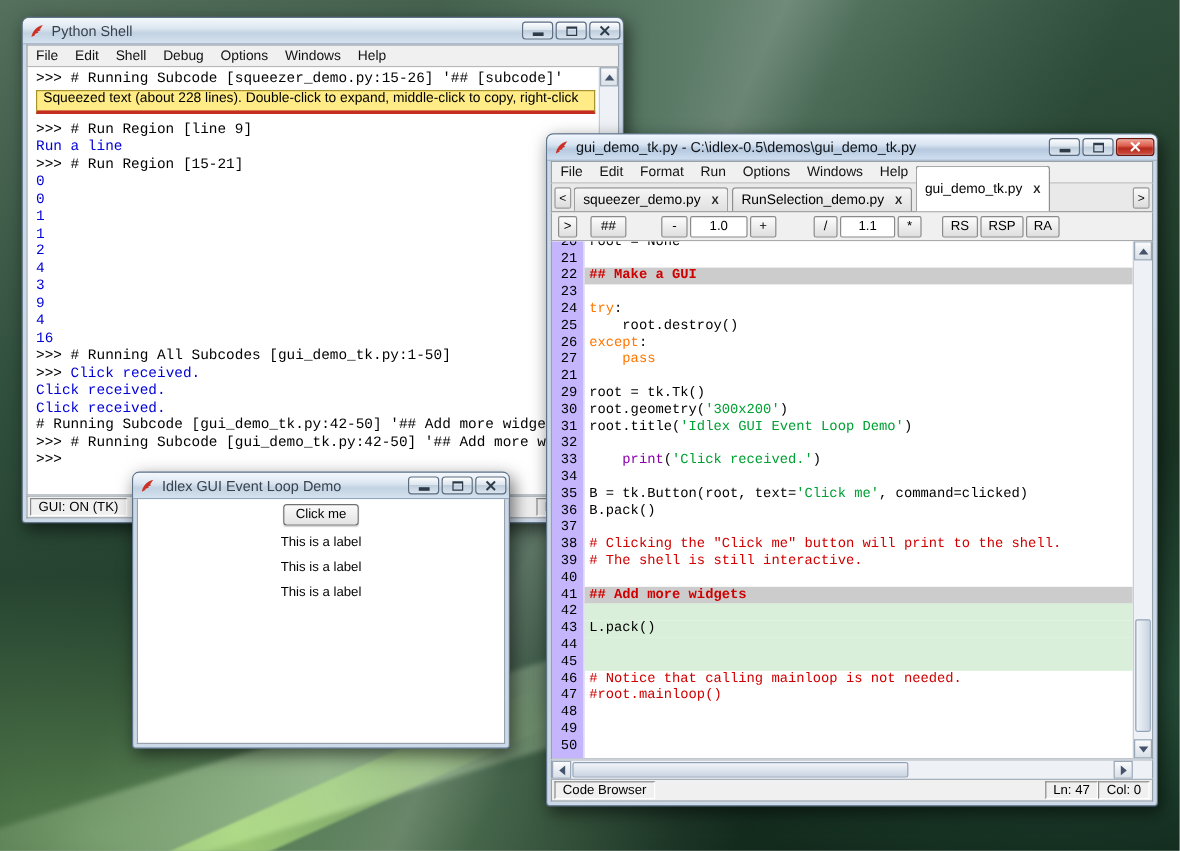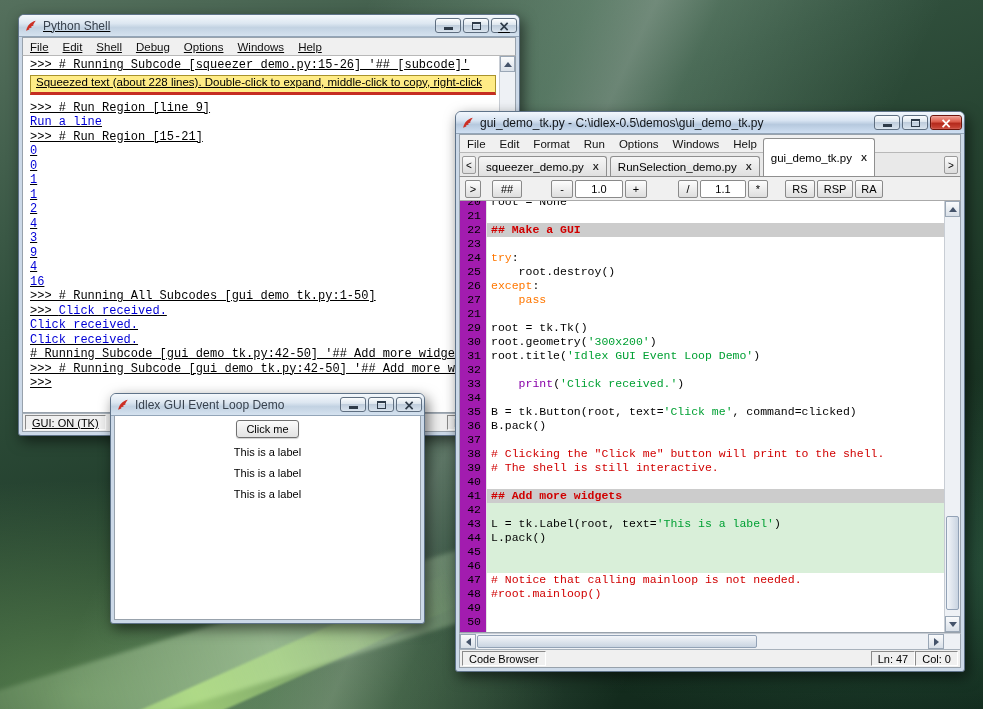--- a/index.html
+++ b/index.html
@@ -65,21 +65,21 @@
   .tri-rt { width:0; height:0; border-top:4px solid transparent; border-bottom:4px solid transparent; border-left:5px solid #44536a; }
   .vthumb { position:absolute; left:1px; right:1px; background:linear-gradient(90deg,#f2f5f9,#c9d4e1);
     border:1px solid #92a2b6; border-radius:2px; }
   .hscroll { height:16px; background:#eef1f5; border-top:1px solid #c8cdd4; position:relative; }
   .hs-box { position:absolute; top:0; bottom:0; width:16px; background:linear-gradient(#fafbfc,#d9e0e8);
     border:1px solid #9aa7b6; display:flex; align-items:center; justify-content:center; }
   .hthumb { position:absolute; top:1px; bottom:1px; background:linear-gradient(#f2f5f9,#c9d4e1);
     border:1px solid #92a2b6; border-radius:2px; }
 
   
-  #shell-window { left:18px; top:14px; width:502px; z-index:1;text-decoration:underline; }
+  #shell-window { left:18px; top:14px; width:502px; z-index:1; }
   .shell-body { display:flex; height:357px; background:#fff; border:1px solid #98a2ac; border-top:none; }
   .shell-text { flex:1; overflow:hidden; padding:2px 0 0 7px; }
   .sline { height:14.5px; line-height:14.5px; font:12px "Liberation Mono", monospace; white-space:pre; color:#000; }
   .squeezer { height:20px; line-height:17px; margin:2px 3px 6px 0; padding:0 5px;
     background:var(--squeezer_bg,#ffec86); border:1px solid #a8922c;
     border-bottom:3px solid var(--squeezer_underline,#c52d22);
     font:11.5px "Liberation Sans", sans-serif; color:#000; white-space:nowrap; overflow:hidden; }
   .t-pl { color:#000; }
   .t-out { color:var(--out,#0000d6); }
   #shell-status-right { position:absolute; left:424px; top:1px; }
@@ -112,21 +112,21 @@
   .tbtn { height:18px; margin-left:2px; border:1px solid #8a8a8a; border-radius:2px;
     background:linear-gradient(#fdfdfd,#dedede); display:flex; align-items:center; justify-content:center;
     font:11px "Liberation Sans", sans-serif; color:#000; }
   .tbtn.tb-field { background:#fff; }
   .tb-prev{width:16px;} .tb-subcode{width:30px;margin-left:11px;} .tb-minus{width:22px;margin-left:29px;}
   .tb-scale-x{width:48px;} .tb-plus{width:22px;} .tb-div{width:20px;margin-left:31px;}
   .tb-scale-y{width:46px;} .tb-mul{width:20px;} .tb-rs{width:30px;margin-left:17px;}
   .tb-rsp{width:36px;} .tb-ra{width:28px;}
 
   .edit-main { display:flex; height:432px; background:#fff; border:1px solid #98a2ac; border-top:none; overflow:hidden; }
-  .gutter { flex:0 0 27px; background:#a21caf; border-right:1px solid #e4e4e4; overflow:hidden; }
+  .gutter { flex:0 0 27px; background:#c4b5fd; border-right:1px solid #e4e4e4; overflow:hidden; }
   .gutter-inner, .code-inner { margin-top:-6px; }
   .code-col { flex:1; overflow:hidden; }
   .lnum { height:14px; line-height:14px; font:11.5px "Liberation Mono", monospace; color:#000;
     text-align:right; padding-right:5px; }
   .cline { height:14px; line-height:14px; font:11.5px "Liberation Mono", monospace; white-space:pre;
     padding-left:4px; color:#000; }
   .bg-gray { background:var(--subcode_bg,#cccccc); }
   .bg-gray .t-com { font-weight:bold; }
   .bg-green { background:var(--run_bg,#d9efd9); }
   .t-kw { color:var(--kw,#ff7700); }
@@ -350,21 +350,20 @@
           <div class="cline"><span class="t-pl">    </span><span class="t-blt">print</span><span class="t-pl">(</span><span class="t-str">'Click received.'</span><span class="t-pl">)</span></div>
           <div class="cline"></div>
           <div class="cline"><span class="t-pl">B = tk.Button(root, text=</span><span class="t-str">'Click me'</span><span class="t-pl">, command=clicked)</span></div>
           <div class="cline"><span class="t-pl">B.pack()</span></div>
           <div class="cline"></div>
           <div class="cline"><span class="t-com"># Clicking the "Click me" button will print to the shell.</span></div>
           <div class="cline"><span class="t-com"># The shell is still interactive.</span></div>
           <div class="cline"></div>
           <div class="cline bg-gray"><span class="t-com">## Add more widgets</span></div>
           <div class="cline bg-green"></div>
-          <div class="cline bg-green"><span class="t-pl">L = tk.Label(root, text=</span><span class="t-str">'This is a label'</span><span class="t-pl">)</span></div>
           <div class="cline bg-green"><span class="t-pl">L.pack()</span></div>
           <div class="cline bg-green"></div>
           <div class="cline bg-green"></div>
           <div class="cline"><span class="t-com"># Notice that calling mainloop is not needed.</span></div>
           <div class="cline"><span class="t-com">#root.mainloop()</span></div>
           <div class="cline"></div>
         </div>
     </div>
     <div class="vscroll">
       <span class="sb-box top">

